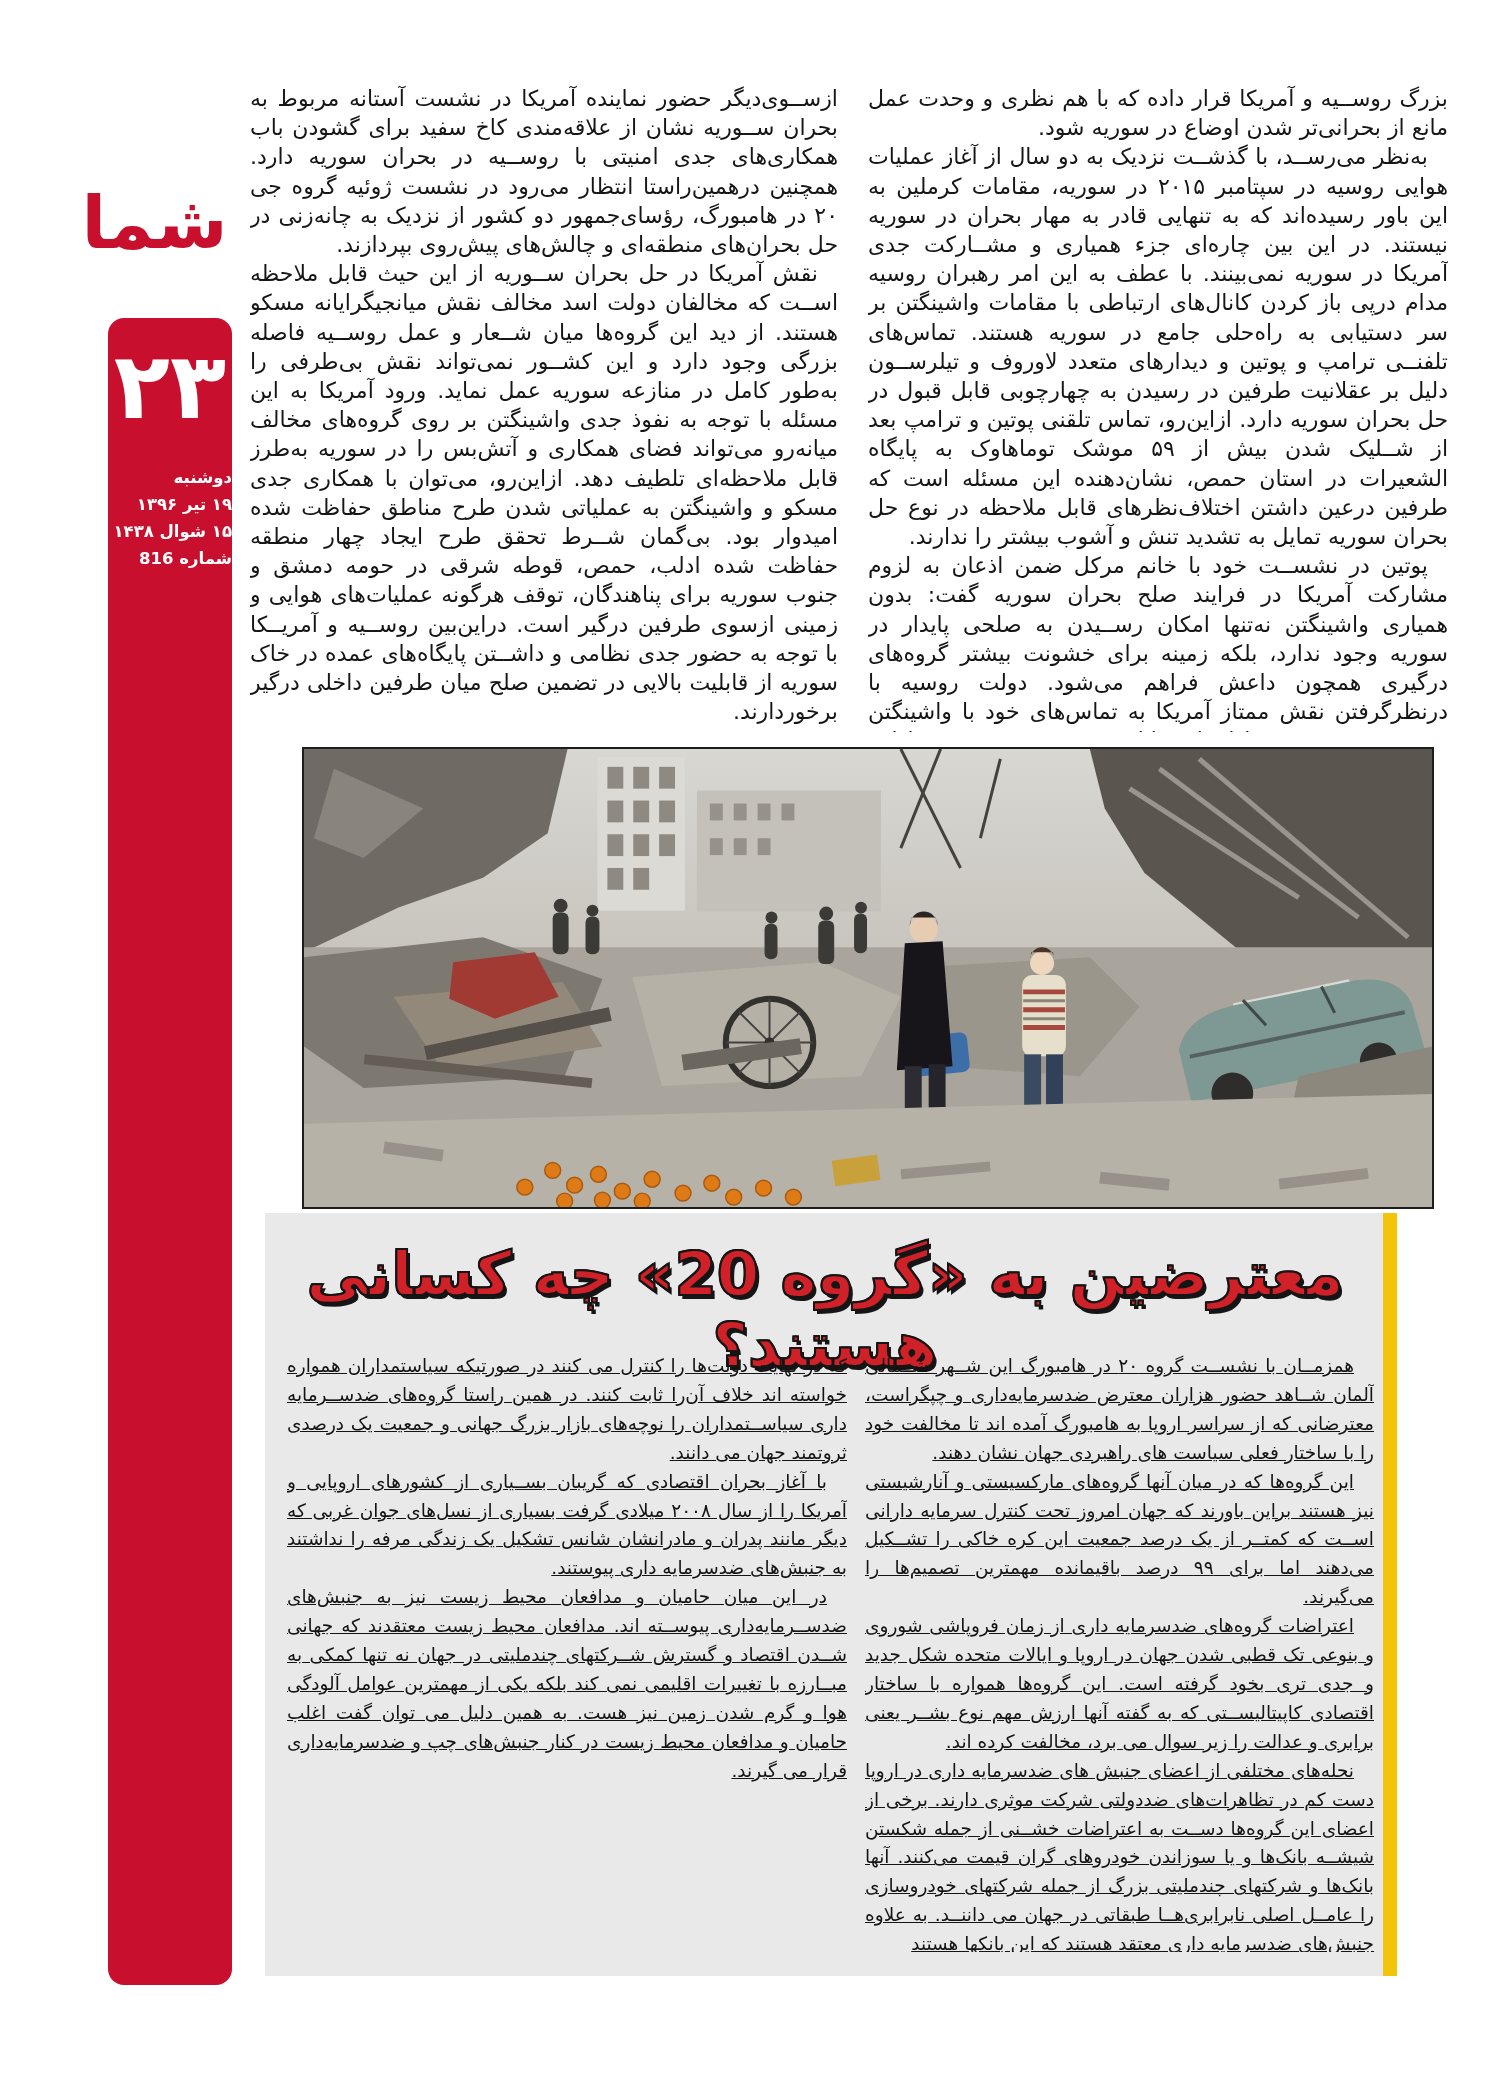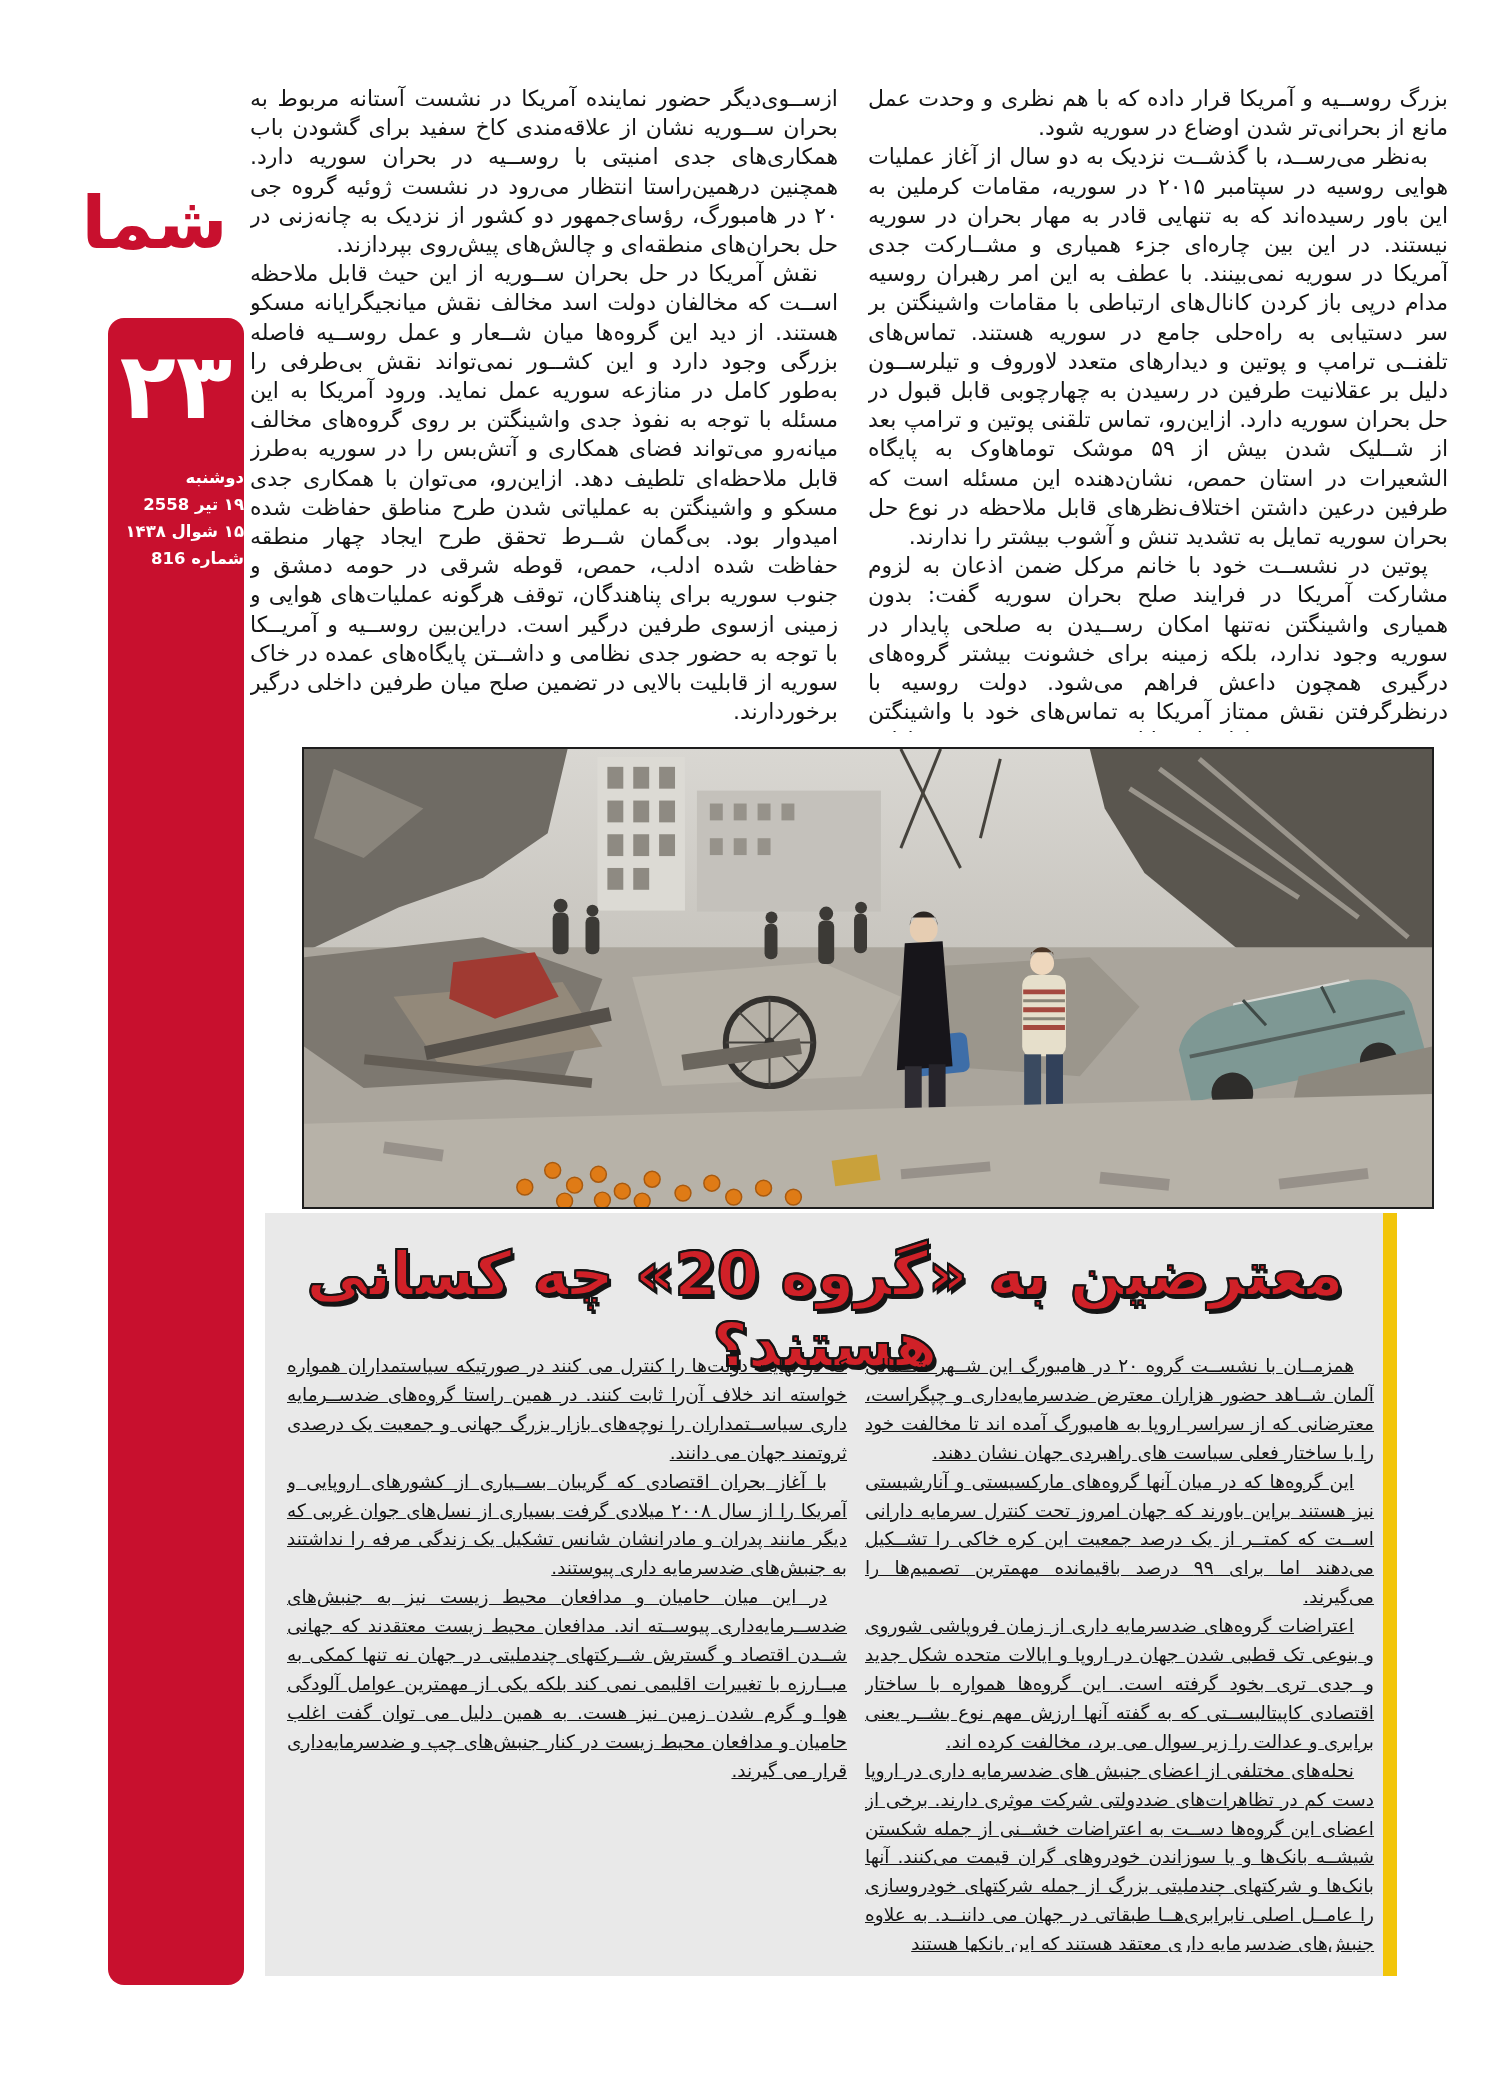--- a/index.html
+++ b/index.html
@@ -2,21 +2,21 @@
 <html lang="fa"><head>
 <meta charset="utf-8">
 <style>
   html,body{margin:0;padding:0;background:#fff;}
   .page{position:relative;width:1500px;height:2081px;background:#fff;overflow:hidden;
         font-family:"DejaVu Sans",sans-serif;color:#161616;}
   
   .logo{position:absolute;left:62px;top:128px;width:185px;height:190px;
         font-size:72px;font-weight:bold;color:#c8102e;text-align:center;line-height:190px;
         direction:rtl;}
-  .redbox{position:absolute;left:108px;top:318px;width:136px;height:1667px;
+  .redbox{position:absolute;left:108px;top:318px;width:124px;height:1667px;
           background:#c8102e;border-radius:16px;}
   .pagenum{margin-top:14px;font-size:92px;font-weight:bold;color:#fff;text-align:center;
            line-height:110px;direction:rtl;}
   .dates{margin-top:22px;direction:rtl;text-align:right;color:#fff;
          font-size:16.5px;font-weight:bold;line-height:27px;}
   
   .tcol{position:absolute;direction:rtl;text-align:justify;font-size:22px;
         line-height:29.2px;overflow:hidden;}
   .tcol p{margin:0;}
   .tcol p + p{text-indent:20px;}
@@ -44,21 +44,21 @@
 </head>
 <body>
 
 <div class="page">
 
   <div class="logo">شما</div>
   <div class="redbox">
     <div class="pagenum">۲۳</div>
     <div class="dates">
       <div>دوشنبه</div>
-      <div>۱۹ تیر 2558</div>
+      <div>۱۹ تیر ۱۳۹۶</div>
       <div>۱۵ شوال ۱۴۳۸</div>
       <div>شماره 816</div>
     </div>
   </div>
 
   <div class="tcol tcol-right">
     <p>بزرگ روســیه و آمریکا قرار داده که با هم نظری و وحدت عمل مانع از بحرانی‌تر شدن اوضاع در سوریه شود.</p>
     <p>به‌نظر می‌رســد، با گذشــت نزدیک به دو سال از آغاز عملیات هوایی روسیه در سپتامبر ۲۰۱۵ در سوریه، مقامات کرملین به این باور رسیده‌اند که به تنهایی قادر به مهار بحران در سوریه نیستند. در این بین چاره‌ای جزء همیاری و مشــارکت جدی آمریکا در سوریه نمی‌بینند. با عطف به این امر رهبران روسیه مدام درپی باز کردن کانال‌های ارتباطی با مقامات واشینگتن بر سر دستیابی به راه‌حلی جامع در سوریه هستند. تماس‌های تلفنــی ترامپ و پوتین و دیدارهای متعدد لاوروف و تیلرســون دلیل بر عقلانیت طرفین در رسیدن به چهارچوبی قابل قبول در حل بحران سوریه دارد. ازاین‌رو، تماس تلقنی پوتین و ترامپ بعد از شــلیک شدن بیش از ۵۹ موشک توماهاوک به پایگاه الشعیرات در استان حمص، نشان‌دهنده این مسئله است که طرفین درعین داشتن اختلاف‌نظرهای قابل ملاحظه در نوع حل بحران سوریه تمایل به تشدید تنش و آشوب بیشتر را ندارند.</p>
     <p>پوتین در نشســت خود با خانم مرکل ضمن اذعان به لزوم مشارکت آمریکا در فرایند صلح بحران سوریه گفت: بدون همیاری واشینگتن نه‌تنها امکان رســیدن به صلحی پایدار در سوریه وجود ندارد، بلکه زمینه برای خشونت بیشتر گروه‌های درگیری همچون داعش فراهم می‌شود. دولت روسیه با درنظرگرفتن نقش ممتاز آمریکا به تماس‌های خود با واشینگتن جهت رســیدن به معادلــه‌ای قابل پذیــرش در ســوریه ادامه می‌دهد.</p>
   </div>

